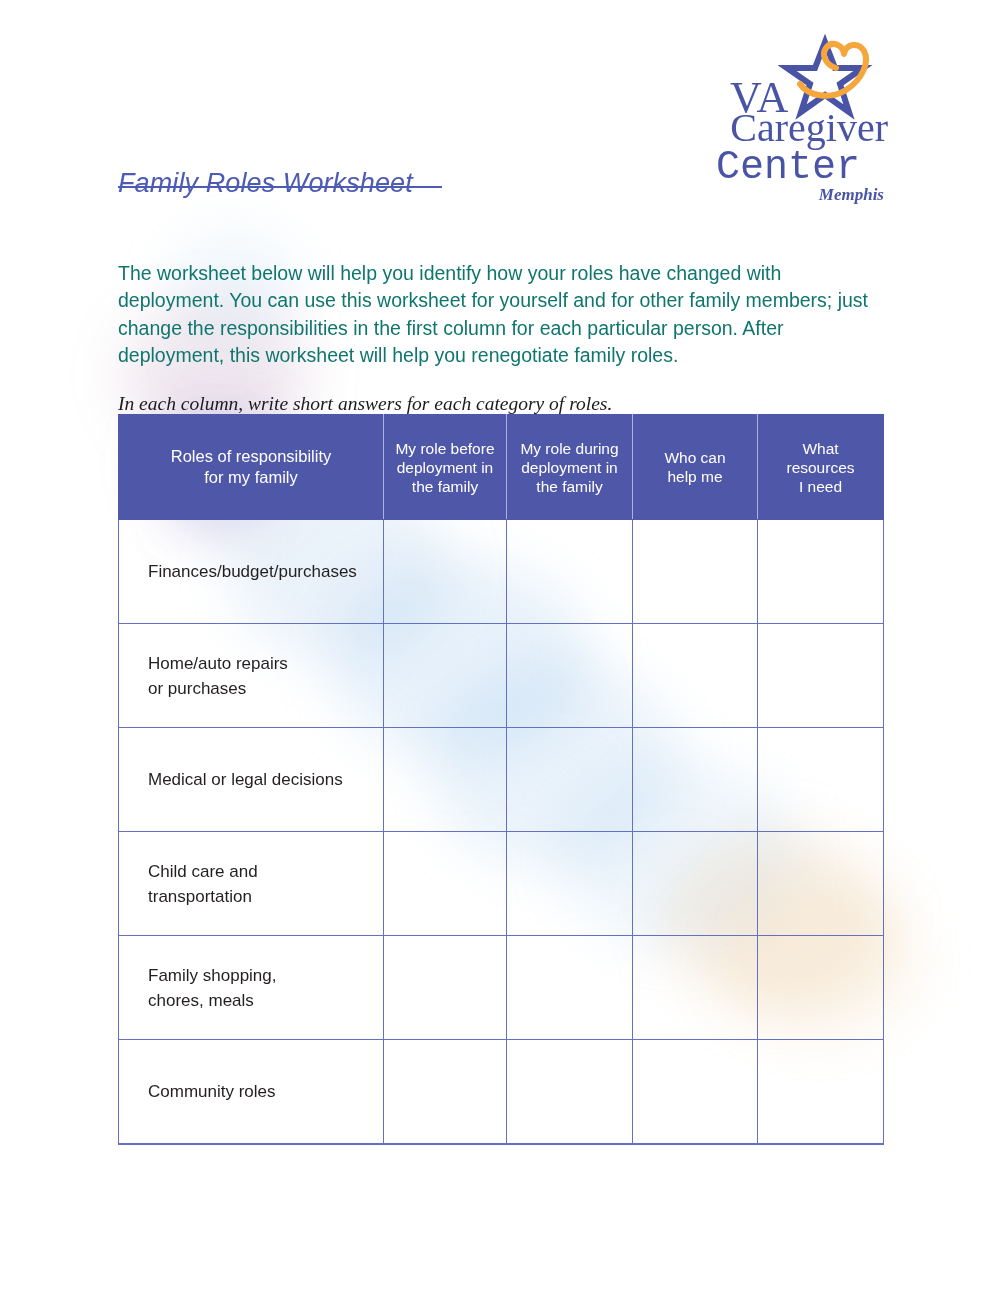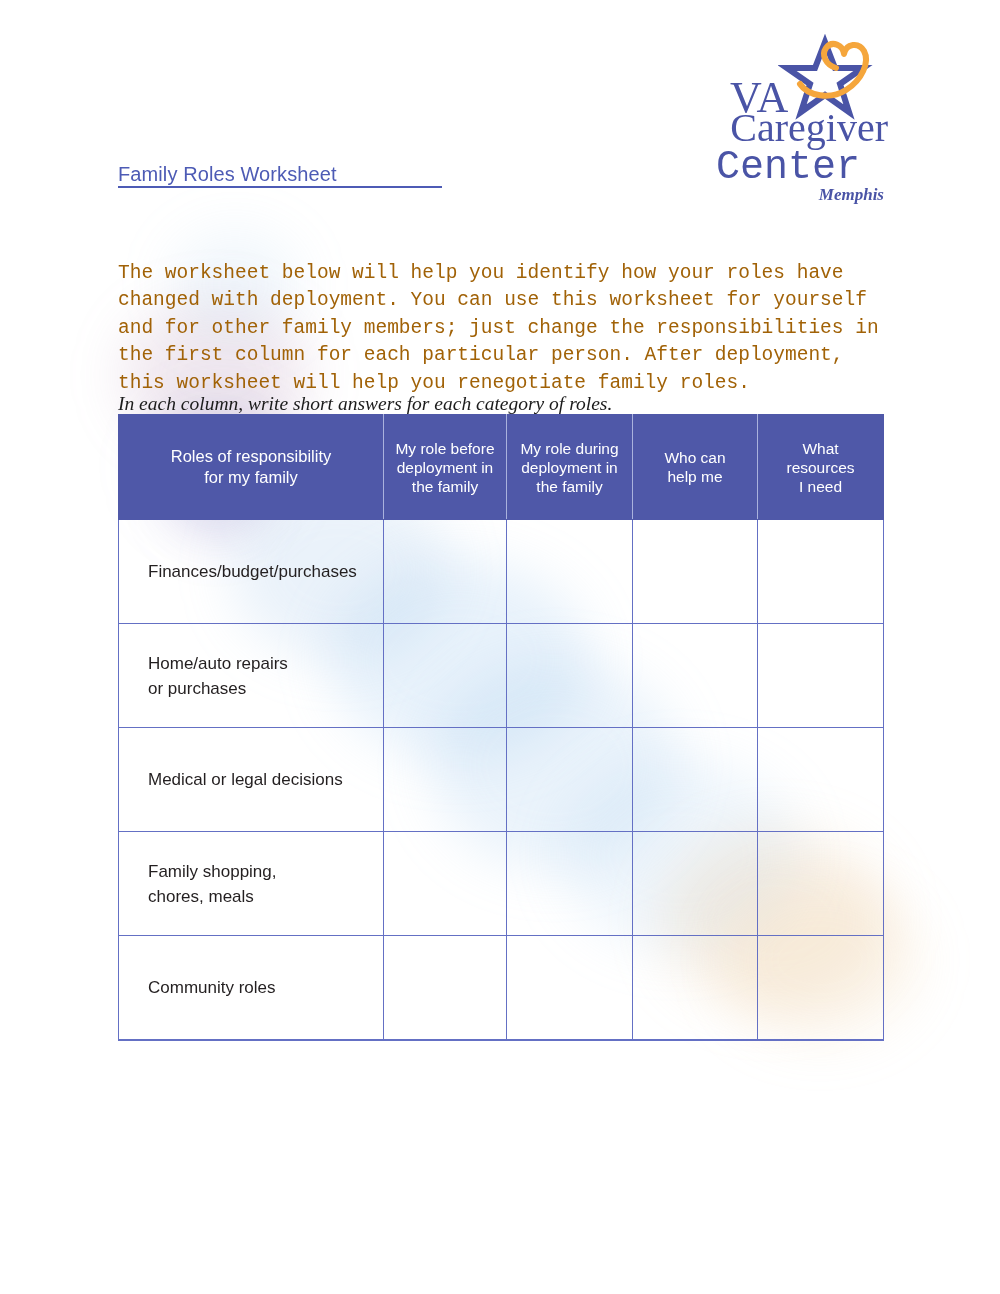--- a/index.html
+++ b/index.html
@@ -106,47 +106,48 @@
     font-size: 17px;
     line-height: 1;
     color: #4a54a6;
   }
 
   
   .doc-title {
     position: absolute;
     left: 118px;
     top: 150px;
-    font-size: 20px;
+    font-size: 27px;
     font-weight: 400;
     color: #4d5bb5;
     letter-spacing: 0.1px;
     z-index: 3;
     white-space: nowrap;
+    font-style: italic;
   }
   .title-rule {
     position: absolute;
     left: 118px;
     top: 186px;
     width: 324px;
     height: 2px;
     background: #4d5bb5;
     z-index: 3;
   }
 
   
   .intro {
     position: absolute;
     left: 118px;
     top: 240px;
     width: 766px;
-    font-family: Liberation Mono, monospace;
+    font-family: Liberation Sans, sans-serif;
     font-size: 19.5px;
     line-height: 27.5px;
-    color: #a16207;
+    color: #0f766e;
     z-index: 3;
   }
   .instruction {
     position: absolute;
     left: 118px;
     top: 370px;
     width: 766px;
     font-family: "Liberation Serif", serif;
     font-style: italic;
     font-size: 19.5px;
@@ -313,20 +314,30 @@
       <tr>
         <td class="role-label">
           <span class="nowrap-line">Medical or legal decisions</span>
         </td>
         <td></td>
         <td></td>
         <td></td>
         <td></td>
       </tr>
 
+      <tr>
+        <td class="role-label">
+          <span class="nowrap-line">Child care and</span>
+          <span class="nowrap-line">transportation</span>
+        </td>
+        <td></td>
+        <td></td>
+        <td></td>
+        <td></td>
+      </tr>
 
       <tr>
         <td class="role-label">
           <span class="nowrap-line">Family shopping,</span>
           <span class="nowrap-line">chores, meals</span>
         </td>
         <td></td>
         <td></td>
         <td></td>
         <td></td>

